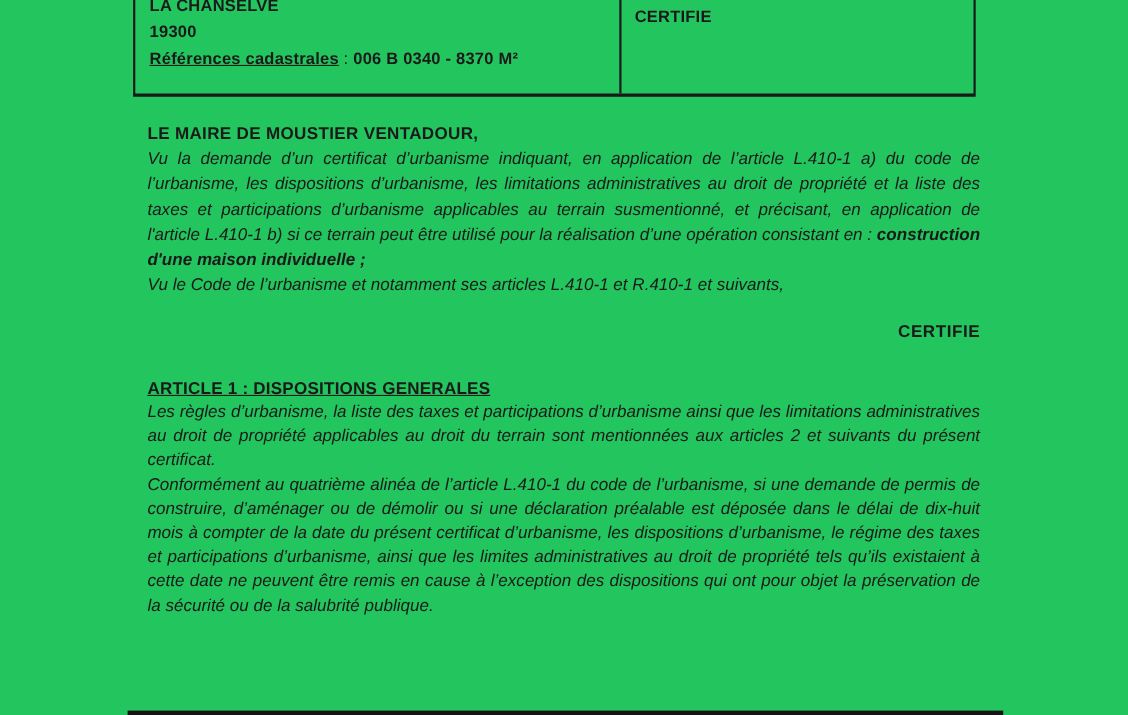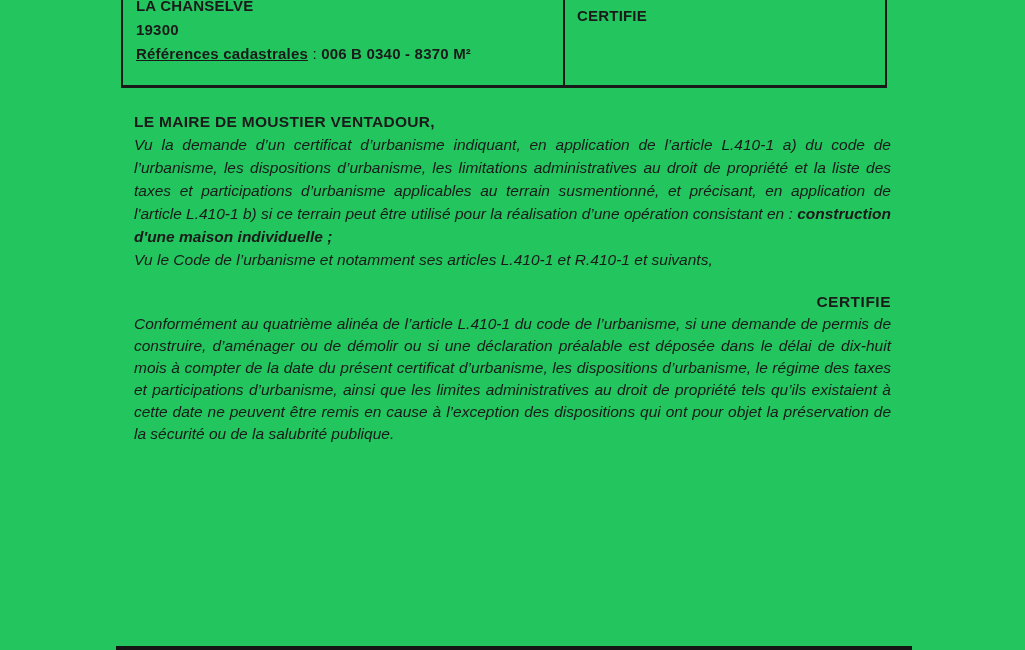--- a/index.html
+++ b/index.html
@@ -132,21 +132,23 @@
 
     <div class="doc-title">LE MAIRE DE MOUSTIER VENTADOUR,</div>
 
     <p class="body-par mt-p1"><span>Vu la demande d’un certificat d’urbanisme indiquant, en application de l’article L.410-1 a) du code de l’urbanisme, les dispositions d’urbanisme, les limitations administratives au droit de propriété et la liste des taxes et participations d’urbanisme applicables au terrain susmentionné, et précisant, en application de l'article L.410-1 b) si ce terrain peut être utilisé pour la réalisation d’une opération consistant en : </span><span class="bold-inline">construction d'une maison individuelle ;</span></p>
 
     <p class="body-par mt-p2">Vu le Code de l’urbanisme et notamment ses articles L.410-1 et R.410-1 et suivants,</p>
 
 
     <div class="certifie">CERTIFIE</div>
 
+    <div class="article-heading">ARTICLE 1 : DISPOSITIONS GENERALES</div>
 
+    <p class="body-par tight">Les règles d’urbanisme, la liste des taxes et participations d’urbanisme ainsi que les limitations administratives au droit de propriété applicables au droit du terrain sont mentionnées aux articles 2 et suivants du présent certificat.</p>
 
     <p class="body-par tight">Conformément au quatrième alinéa de l’article L.410-1 du code de l’urbanisme, si une demande de permis de construire, d’aménager ou de démolir ou si une déclaration préalable est déposée dans le délai de dix-huit mois à compter de la date du présent certificat d’urbanisme, les dispositions d’urbanisme, le régime des taxes et participations d’urbanisme, ainsi que les limites administratives au droit de propriété tels qu’ils existaient à cette date ne peuvent être remis en cause à l’exception des dispositions qui ont pour objet la préservation de la sécurité ou de la salubrité publique.</p>
 
   </div>
 
   <div class="bottom-bar"></div>
 
 </div>
 
 </body></html>

